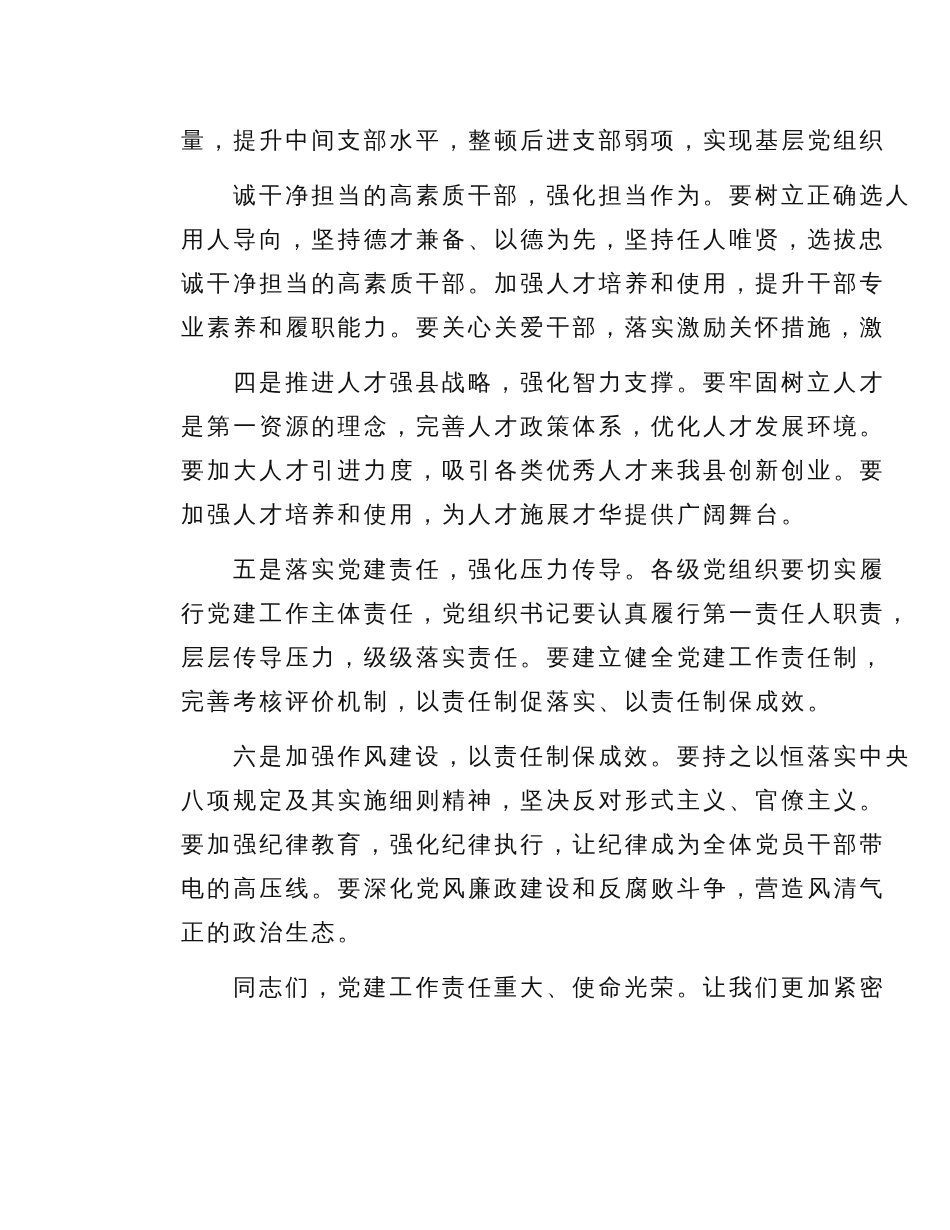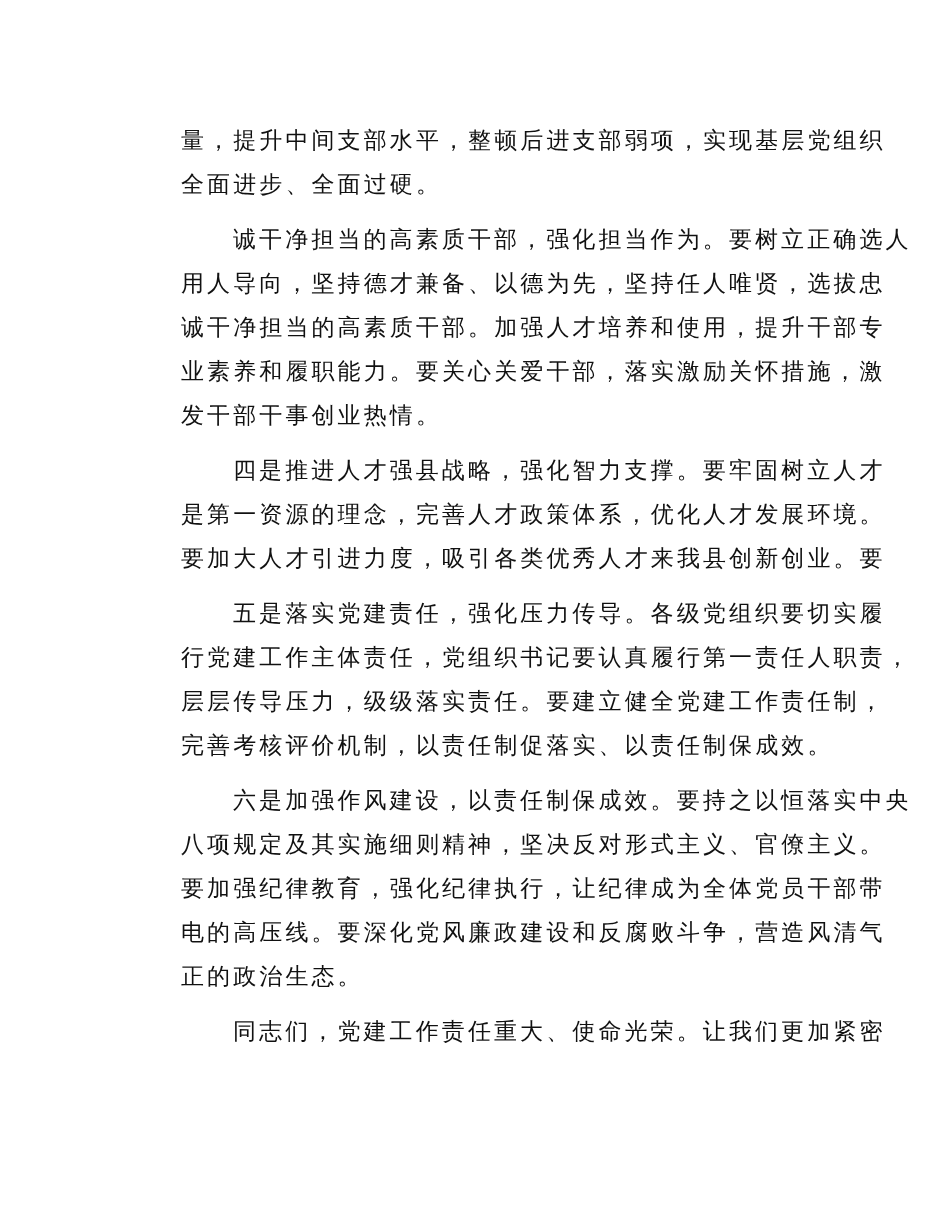--- a/index.html
+++ b/index.html
@@ -10,33 +10,32 @@
           letter-spacing: 3.1px; }
   .para { margin-bottom: 11px; margin-left: 38px; }
   .indent { padding-left: 52px; }
 </style>
 </head>
 <body>
 
 <div class="page">
   <div class="para">
     <div class="line">量，提升中间支部水平，整顿后进支部弱项，实现基层党组织</div>
-    <div class="line">全面进步、全面过硬。</div>
   </div>
   <div class="para">
     <div class="line indent">诚干净担当的高素质干部，强化担当作为。要树立正确选人</div>
     <div class="line">用人导向，坚持德才兼备、以德为先，坚持任人唯贤，选拔忠</div>
     <div class="line">诚干净担当的高素质干部。加强人才培养和使用，提升干部专</div>
     <div class="line">业素养和履职能力。要关心关爱干部，落实激励关怀措施，激</div>
-    <div class="line">发干部干事创业热情。</div>
   </div>
   <div class="para">
     <div class="line indent">四是推进人才强县战略，强化智力支撑。要牢固树立人才</div>
     <div class="line">是第一资源的理念，完善人才政策体系，优化人才发展环境。</div>
     <div class="line">要加大人才引进力度，吸引各类优秀人才来我县创新创业。要</div>
+    <div class="line">加强人才培养和使用，为人才施展才华提供广阔舞台。</div>
   </div>
   <div class="para">
     <div class="line indent">五是落实党建责任，强化压力传导。各级党组织要切实履</div>
     <div class="line">行党建工作主体责任，党组织书记要认真履行第一责任人职责，</div>
     <div class="line">层层传导压力，级级落实责任。要建立健全党建工作责任制，</div>
     <div class="line">完善考核评价机制，以责任制促落实、以责任制保成效。</div>
   </div>
   <div class="para">
     <div class="line indent">六是加强作风建设，以责任制保成效。要持之以恒落实中央</div>
     <div class="line">八项规定及其实施细则精神，坚决反对形式主义、官僚主义。</div>

